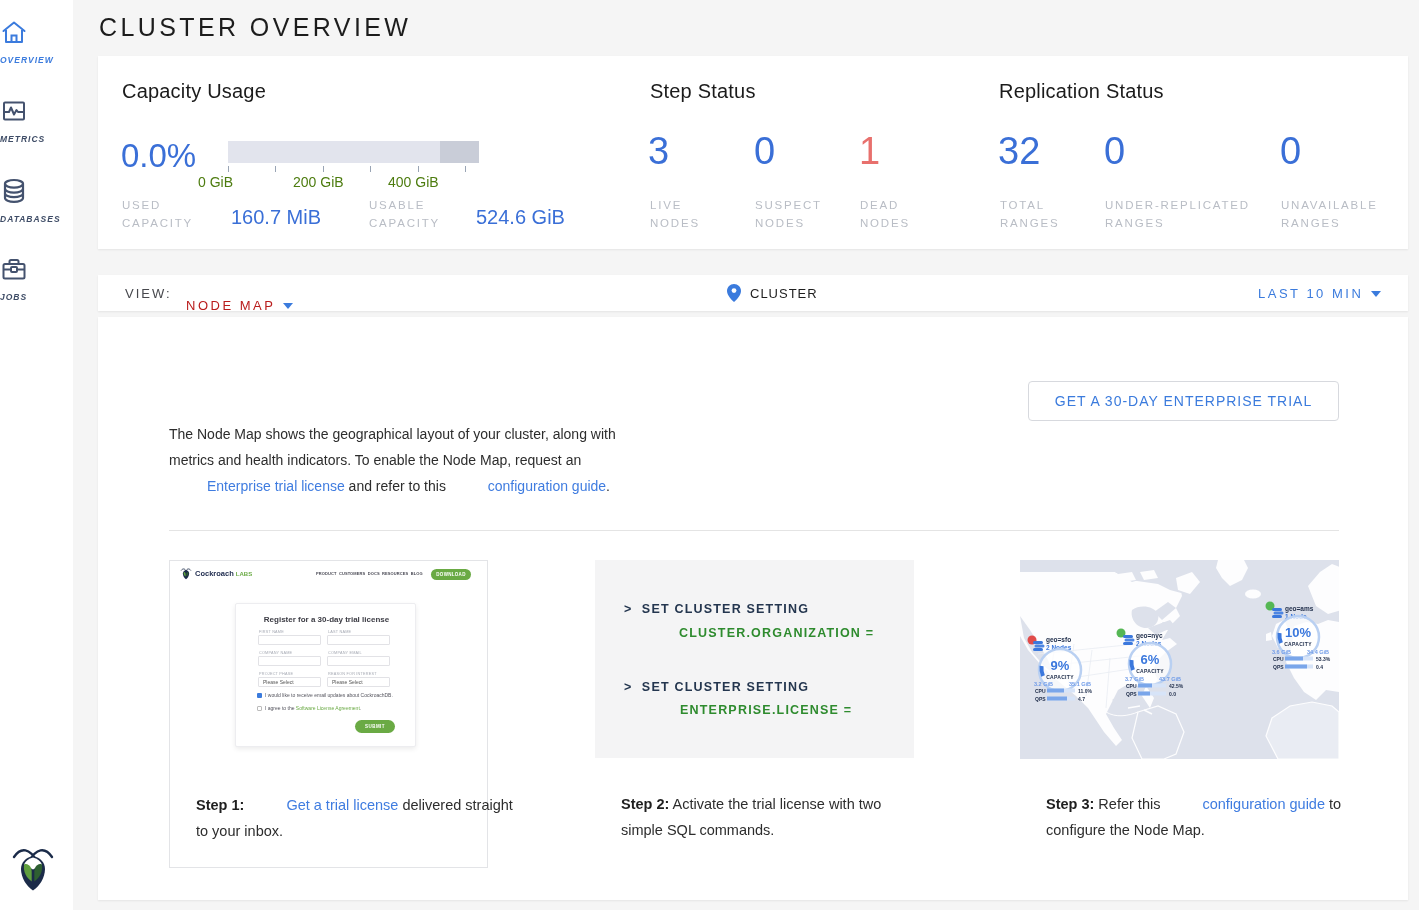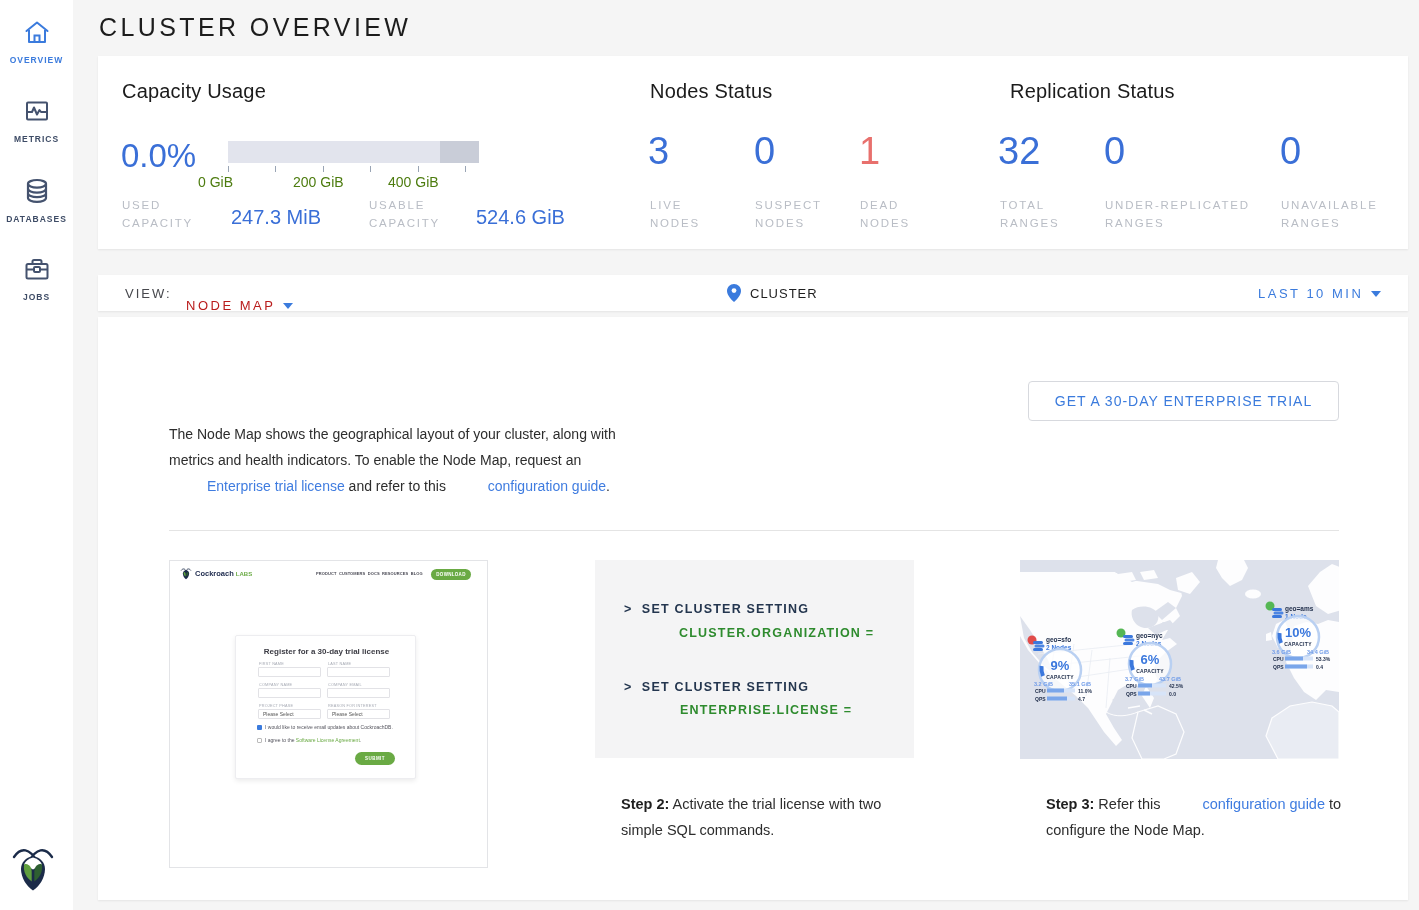--- a/index.html
+++ b/index.html
@@ -1,20 +1,20 @@
 <!DOCTYPE html>
 <html><head>
 <meta charset="utf-8">
 <style>
 * { margin:0; padding:0; box-sizing:border-box; }
 html,body { width:1419px; height:910px; background:#f5f5f5; font-family:"Liberation Sans", sans-serif; overflow:hidden; position:relative; }
 .abs { position:absolute; }
 
 #sidebar { position:absolute; left:0; top:0; width:73px; height:910px; background:#fff; }
-.navitem { position:absolute; width:73px; text-align:center; }
+.navitem { position:absolute; width:73px; text-align:left;font-style:italic; }
 .navlabel { display:block; font-size:8.5px; font-weight:bold; letter-spacing:1px; color:#3e4c66; margin-top:5px; }
 .navitem.active .navlabel { color:#3b7bdd; }
 
 #title { position:absolute; left:99px; top:13px; font-size:25px; letter-spacing:3.4px; color:#1c1c1c; font-weight:500; }
 
 .panel { position:absolute; background:#fff; box-shadow:0 1px 2px rgba(0,0,0,0.07); }
 #summary { left:98px; top:56px; width:1310px; height:193px; }
 #viewbar { left:98px; top:275px; width:1310px; height:36px; }
 #mainpanel { left:98px; top:317px; width:1310px; height:583px; }
 
@@ -101,33 +101,33 @@
   <div class="tick" style="left:130px;"></div>
   <div class="tick" style="left:177px;"></div>
   <div class="tick" style="left:225px;"></div>
   <div class="tick" style="left:272px;"></div>
   <div class="tick" style="left:320px;"></div>
   <div class="tick" style="left:367px;"></div>
   <div class="ticklabel" style="left:100px;">0 GiB</div>
   <div class="ticklabel" style="left:195px;">200 GiB</div>
   <div class="ticklabel" style="left:290px;">400 GiB</div>
   <div class="smlabel" style="left:24px; top:140px;">USED<br>CAPACITY</div>
-  <div class="midnum" style="left:133px; top:150px;">247.3 MiB</div>
+  <div class="midnum" style="left:133px; top:150px;">160.7 MiB</div>
   <div class="smlabel" style="left:271px; top:140px;">USABLE<br>CAPACITY</div>
   <div class="midnum" style="left:378px; top:150px;">524.6 GiB</div>
 
-  <div class="sechead" style="left:552px; top:24px;">Nodes Status</div>
+  <div class="sechead" style="left:552px; top:24px;">Step Status</div>
   <div class="bignum" style="left:550px; top:77px;">3</div>
   <div class="bignum" style="left:656px; top:77px;">0</div>
   <div class="bignum red" style="left:761px; top:77px;">1</div>
   <div class="smlabel" style="left:552px; top:140px;">LIVE<br>NODES</div>
   <div class="smlabel" style="left:657px; top:140px;">SUSPECT<br>NODES</div>
   <div class="smlabel" style="left:762px; top:140px;">DEAD<br>NODES</div>
 
-  <div class="sechead" style="left:901px; top:24px;margin-left:11px;">Replication Status</div>
+  <div class="sechead" style="left:901px; top:24px;">Replication Status</div>
   <div class="bignum" style="left:900px; top:77px;">32</div>
   <div class="bignum" style="left:1006px; top:77px;">0</div>
   <div class="bignum" style="left:1182px; top:77px;">0</div>
   <div class="smlabel" style="left:902px; top:140px;">TOTAL<br>RANGES</div>
   <div class="smlabel" style="left:1007px; top:140px;">UNDER-REPLICATED<br>RANGES</div>
   <div class="smlabel" style="left:1183px; top:140px;">UNAVAILABLE<br>RANGES</div>
 </div>
 
 <div class="panel" id="viewbar">
   <span class="abs vlabel" style="left:27px; top:11px; color:#47484d;">VIEW:</span>
@@ -155,40 +155,41 @@
       <path d="M4 13 C10 4 19 6 22 15" stroke="#1b2b49" stroke-width="3" fill="none"></path>
       <path d="M40 13 C34 4 25 6 22 15" stroke="#1b2b49" stroke-width="3" fill="none"></path>
       <path d="M22 11 C15 12.5 10.5 17.5 10.5 24 C10.5 33 16 41.5 22 45.5 C28 41.5 33.5 33 33.5 24 C33.5 17.5 29 12.5 22 11 Z" fill="#1b2b49"></path>
       <path d="M20.5 26 C20.5 21 17.5 18.5 14 18.5 C12.5 22 13 30 20.5 35.5 Z" fill="#62a73e"></path>
       <path d="M23.5 26 C23.5 21 26.5 18.5 30 18.5 C31.5 22 31 30 23.5 35.5 Z" fill="#2e5b2e"></path>
     </svg>
     <div class="abs" style="left:25px; top:8px; font-size:7.5px; font-weight:bold; color:#1d2a4d;">Cockroach <span style="color:#6aaa44; font-size:6px;">LABS</span></div>
     <div class="abs" style="left:146px; top:10px; font-size:4px; letter-spacing:0.1px; color:#4a4a55; font-weight:bold; white-space:nowrap;">PRODUCT&nbsp;&nbsp;CUSTOMERS&nbsp;&nbsp;DOCS&nbsp;&nbsp;RESOURCES&nbsp;&nbsp;BLOG</div>
     <div class="abs" style="left:261px; top:8px; width:40px; height:11px; background:#6aaa44; border-radius:6px; color:#fff; font-size:4.5px; font-weight:bold; text-align:center; line-height:11px; letter-spacing:0.3px;">DOWNLOAD</div>
 
-    <div class="abs" style="left:65px; top:42px; width:181px; height:144px; background:#fff; border:1px solid #ededf0; box-shadow:0 2px 5px rgba(0,0,0,0.08); border-radius:2px;margin-top:32px;">
+    <div class="abs" style="left:65px; top:42px; width:181px; height:144px; background:#fff; border:1px solid #ededf0; box-shadow:0 2px 5px rgba(0,0,0,0.08); border-radius:2px;">
       <div class="abs" style="left:0; top:11px; width:181px; text-align:center; font-size:8px; font-weight:bold; color:#3c3c44;">Register for a 30-day trial license</div>
       <div class="abs flabel" style="left:23px; top:26px;">FIRST NAME</div>
       <div class="abs flabel" style="left:92px; top:26px;">LAST NAME</div>
       <div class="abs finput" style="left:22px; top:31px;"></div>
       <div class="abs finput" style="left:91px; top:31px;"></div>
       <div class="abs flabel" style="left:23px; top:47px;">COMPANY NAME</div>
       <div class="abs flabel" style="left:92px; top:47px;">COMPANY EMAIL</div>
       <div class="abs finput" style="left:22px; top:52px;"></div>
       <div class="abs finput" style="left:91px; top:52px;"></div>
       <div class="abs flabel" style="left:23px; top:68px;">PROJECT PHASE</div>
       <div class="abs flabel" style="left:92px; top:68px;">REASON FOR INTEREST</div>
       <div class="abs finput" style="left:22px; top:73px; line-height:9px; padding-left:4px; color:#555; font-size:5px;">Please Select</div>
       <div class="abs finput" style="left:91px; top:73px; line-height:9px; padding-left:4px; color:#555; font-size:5px;">Please Select</div>
       <div class="abs" style="left:21px; top:89px; width:4.5px; height:4.5px; background:#3b7bdd; border-radius:1px;"></div>
       <div class="abs" style="left:29px; top:88px; font-size:5px; color:#55555e;">I would like to receive email updates about CockroachDB.</div>
       <div class="abs" style="left:21px; top:102px; width:4.5px; height:4.5px; border:0.5px solid #bbb; border-radius:1px;"></div>
       <div class="abs" style="left:29px; top:101px; font-size:5px; color:#55555e;">I agree to the <span style="color:#6aaa44;">Software License Agreement</span>.</div>
       <div class="abs" style="left:119px; top:116px; width:40px; height:13px; background:#6aaa44; border-radius:7px; color:#fff; font-size:4.5px; font-weight:bold; text-align:center; line-height:13px; letter-spacing:0.5px;">SUBMIT</div>
     </div>
+    <div class="caption"><b>Step 1:</b> <a class="blue" href="#">Get a trial license</a> delivered straight<br>to your inbox.</div>
   </div>
 
   <div class="card" id="card2" style="left:497px;">
     <div class="abs" style="left:0; top:0; width:319px; height:198px; background:#f4f4f5;"></div>
     <div class="abs code dark" style="left:29px; top:42px;">&gt;&nbsp; SET CLUSTER SETTING</div>
     <div class="abs code green" style="left:84px; top:66px;">CLUSTER.ORGANIZATION =</div>
     <div class="abs code dark" style="left:29px; top:120px;">&gt;&nbsp; SET CLUSTER SETTING</div>
     <div class="abs code green" style="left:85px; top:143px;">ENTERPRISE.LICENSE =</div>
     <div class="caption"><b>Step 2:</b> Activate the trial license with two<br>simple SQL commands.</div>
   </div>

